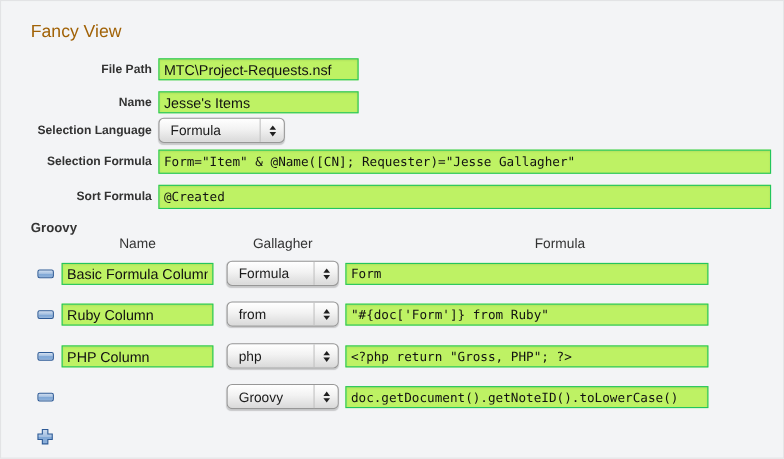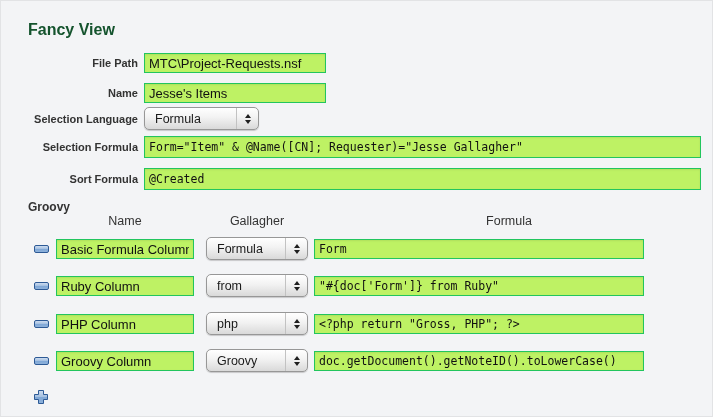--- a/index.html
+++ b/index.html
@@ -4,21 +4,21 @@
 <style>
   * { margin:0; padding:0; box-sizing:border-box; }
   html,body { background:#e9eaec; }
   body { font-family:"Liberation Sans", sans-serif; }
   .screen {
     position:relative; width:713px; height:417px;
     background:#f3f4f6; border:1px solid #e2e3e5; overflow:hidden;
   }
   .page-title {
     position:absolute; left:27px; top:20px;
-    font-size:16px; font-weight:bold; color:#14532d;
+    font-size:16px; font-weight:normal; color:#a16207;
   }
   .field-label {
     position:absolute; left:0; width:137px; text-align:right;
     font-size:11px; font-weight:bold; color:#333;
   }
   .ti {
     position:absolute; border:1px solid #22c55e; background:#bef264;
     font-family:"Liberation Sans", sans-serif; font-size:13px; color:#111;
     padding:0 4px; box-shadow:inset 0 1px 2px rgba(0,0,0,0.08);
     outline:none;
@@ -139,21 +139,20 @@
       <span class="arrows">
           <i class="tri-up"></i>
           <i class="tri-down"></i>
         </span>
     </div>
     <input class="ti mono formula-input" type="text" value="&lt;?php return &quot;Gross, PHP&quot;; ?&gt;" style="">
   </div>
 
   <div class="row" style="top:348px;">
     <div class="minus-btn"></div>
-    <input class="ti name-input" type="text" value="Groovy Column" style="">
     <div class="select lang-select">
       <span>Groovy</span>
       <span class="arrows">
           <i class="tri-up"></i>
           <i class="tri-down"></i>
         </span>
     </div>
     <input class="ti mono formula-input" type="text" value="doc.getDocument().getNoteID().toLowerCase()" style="">
   </div>
 

